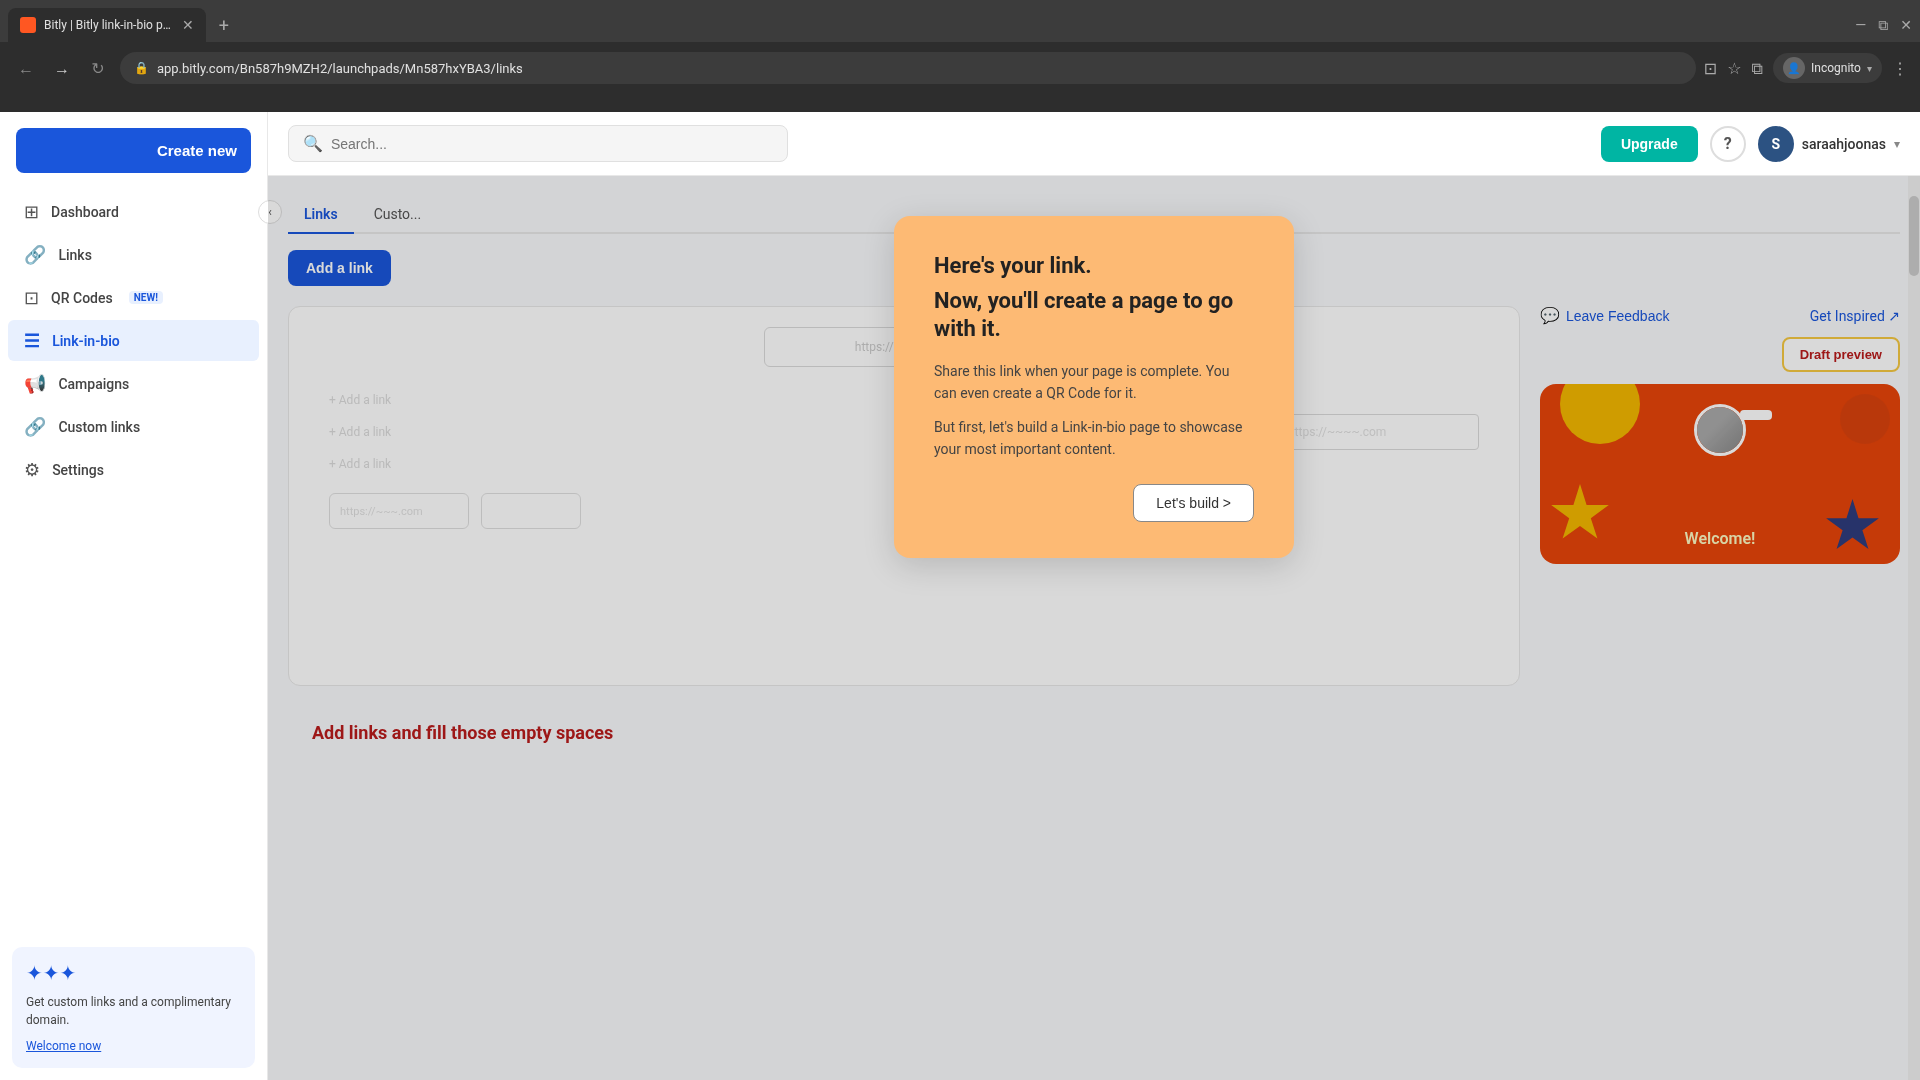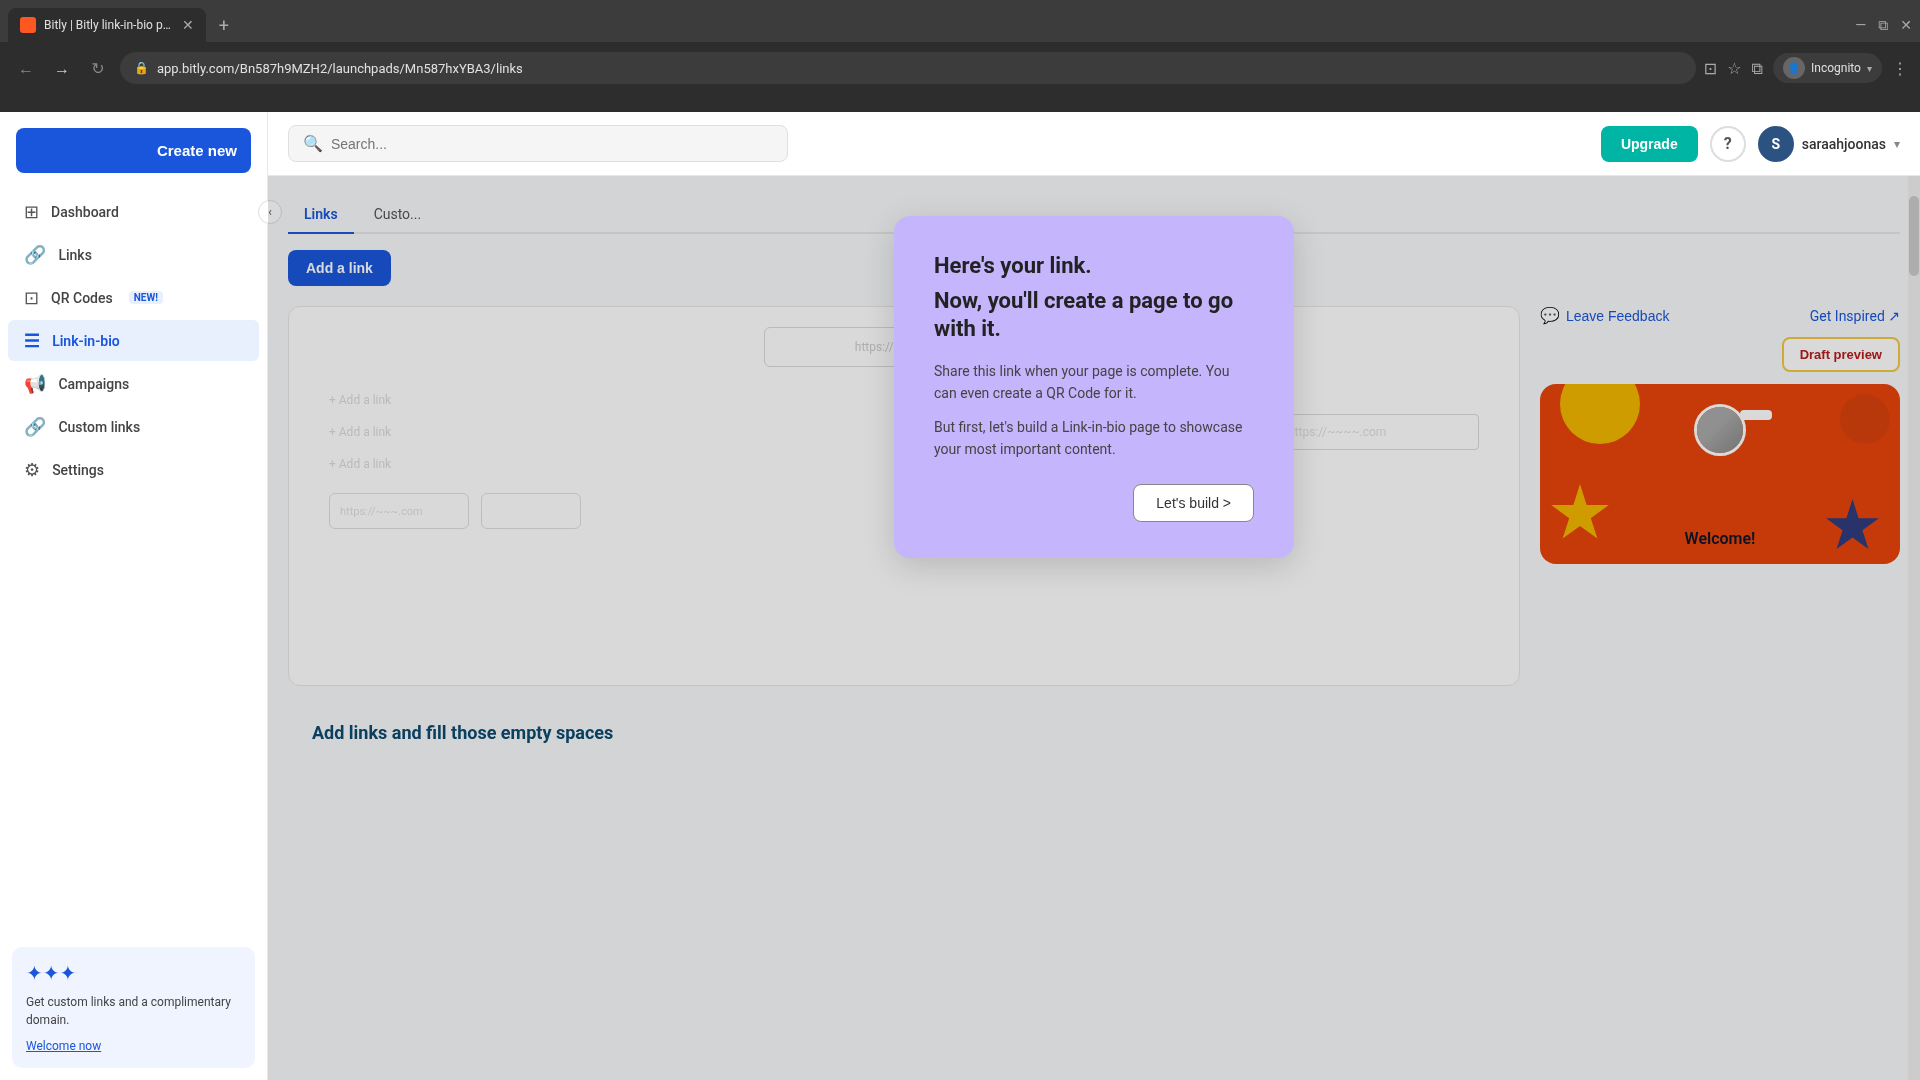--- a/index.html
+++ b/index.html
@@ -478,38 +478,38 @@
       justify-content: center;
     }
     .preview-card-bg {
       position: absolute;
       inset: 0;
       overflow: hidden;
     }
     .preview-welcome {
       position: absolute;
       bottom: 16px;
-      color: #0f172a;
+      color: #fef9c3;
       font-size: 16px;
       font-weight: 600;
     }
 
     
     .modal-overlay {
       position: absolute;
       inset: 0;
       background: rgba(0,0,0,0.15);
       z-index: 100;
       display: flex;
       align-items: flex-start;
       justify-content: center;
       padding-top: 40px;
     }
     .modal-card {
-      background: #c4b5fd;
+      background: #fdba74;
       border-radius: 16px;
       padding: 36px 40px;
       max-width: 400px;
       width: 100%;
       box-shadow: 0 8px 32px rgba(0,0,0,0.15);
     }
     .modal-title {
       font-size: 22px;
       font-weight: 700;
       color: #222;
@@ -548,21 +548,21 @@
       font-size: 14px;
       font-weight: 500;
       cursor: pointer;
       text-align: right;
     }
 
     
     .bottom-text {
       font-size: 18px;
       font-weight: 700;
-      color: #0c4a6e;
+      color: #b91c1c;
       padding: 0 20px;
     }
 
     .scrollbar-track {
       position: absolute;
       right: 0;
       top: 0;
       bottom: 0;
       width: 12px;
       background: #f0f0f0;

